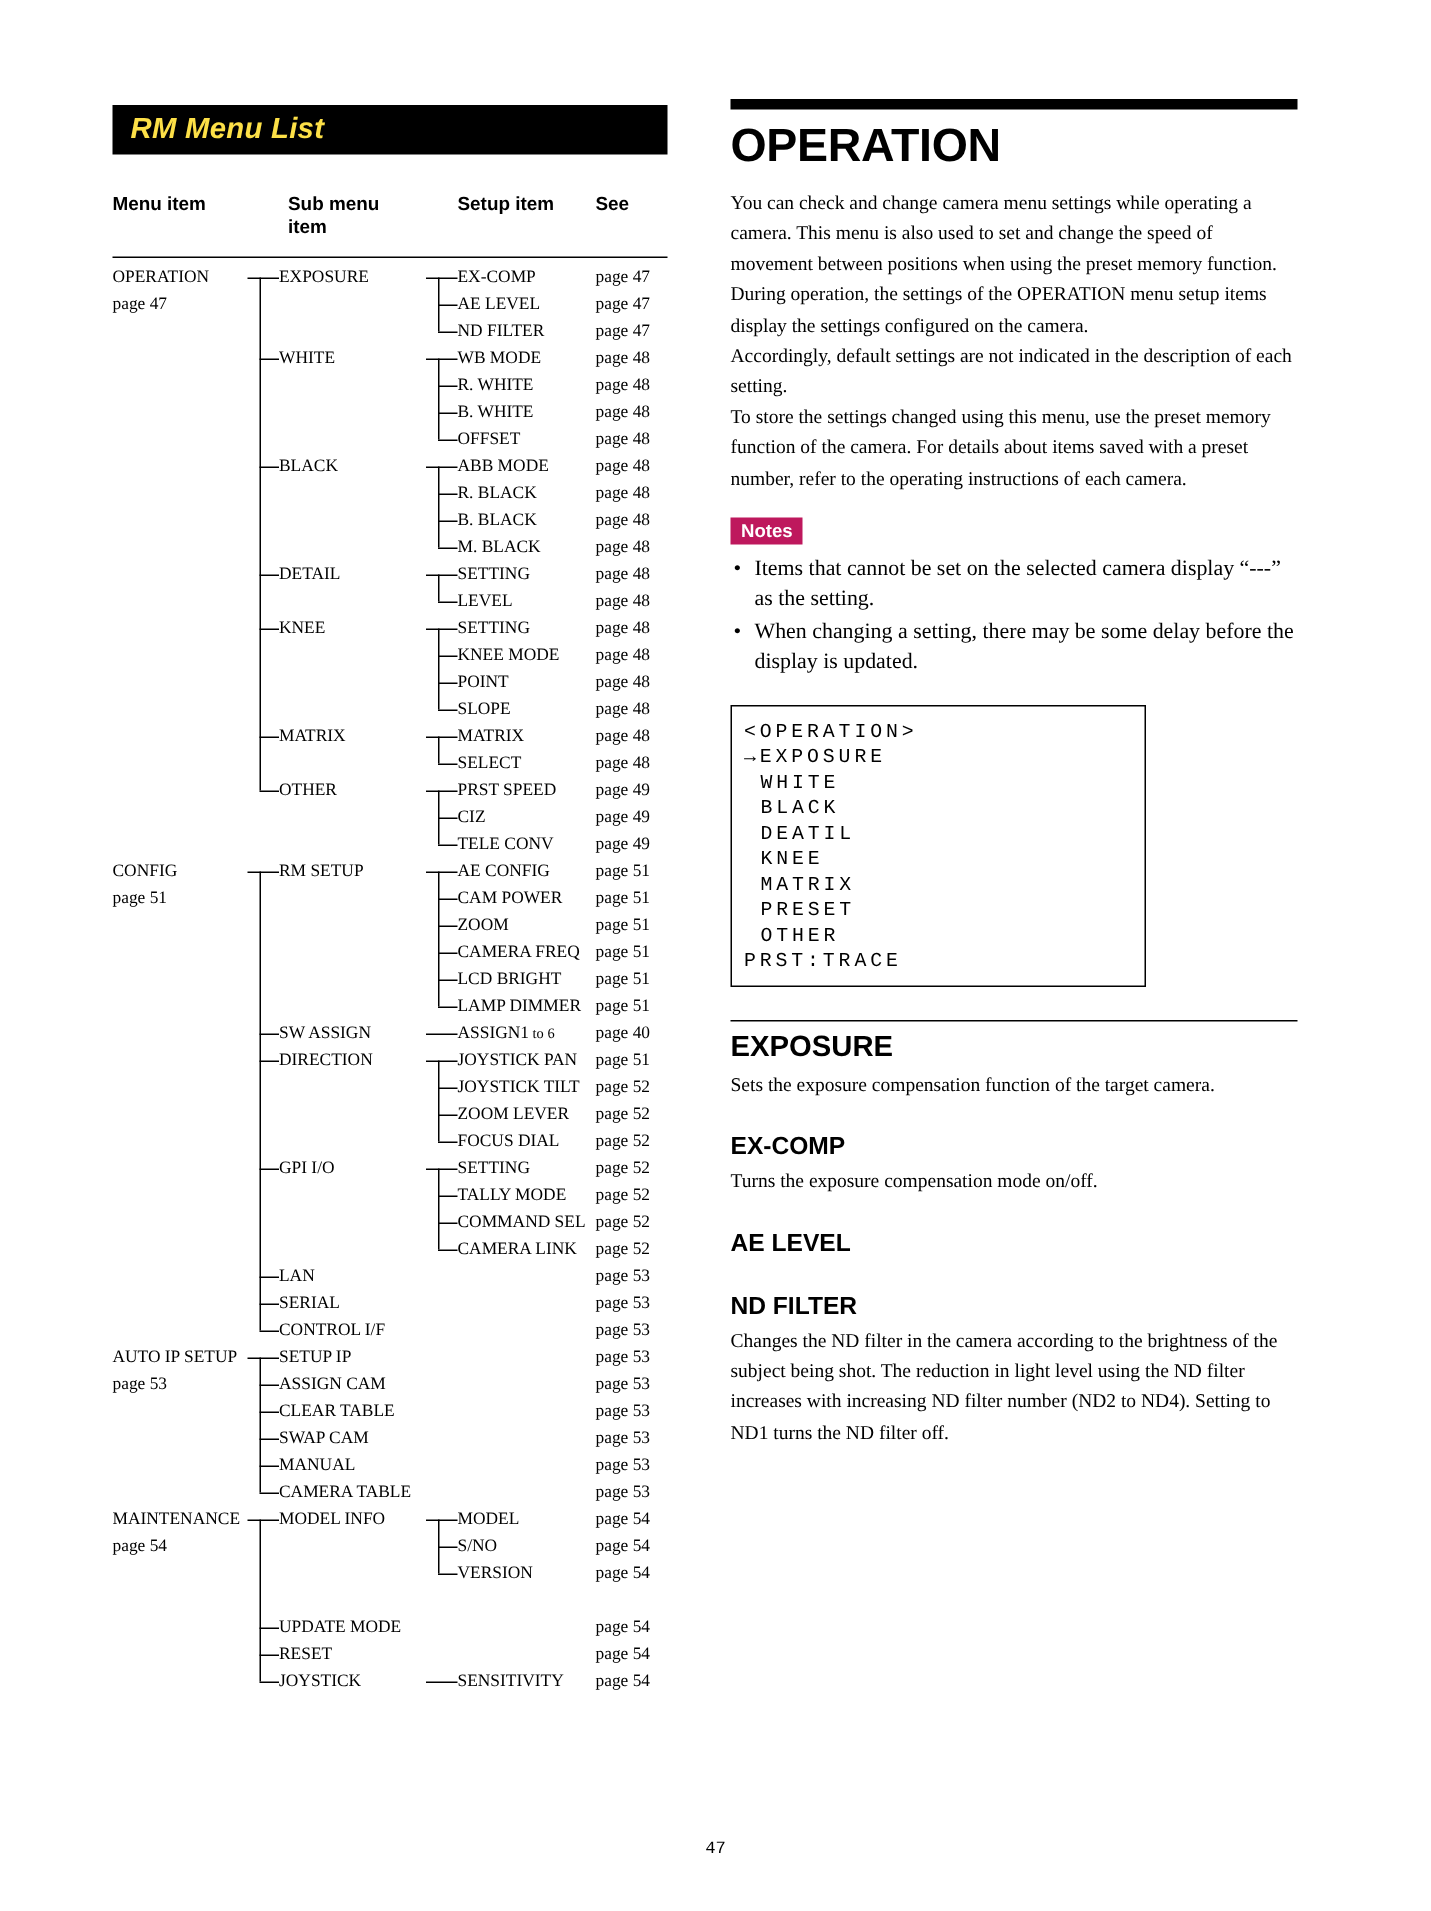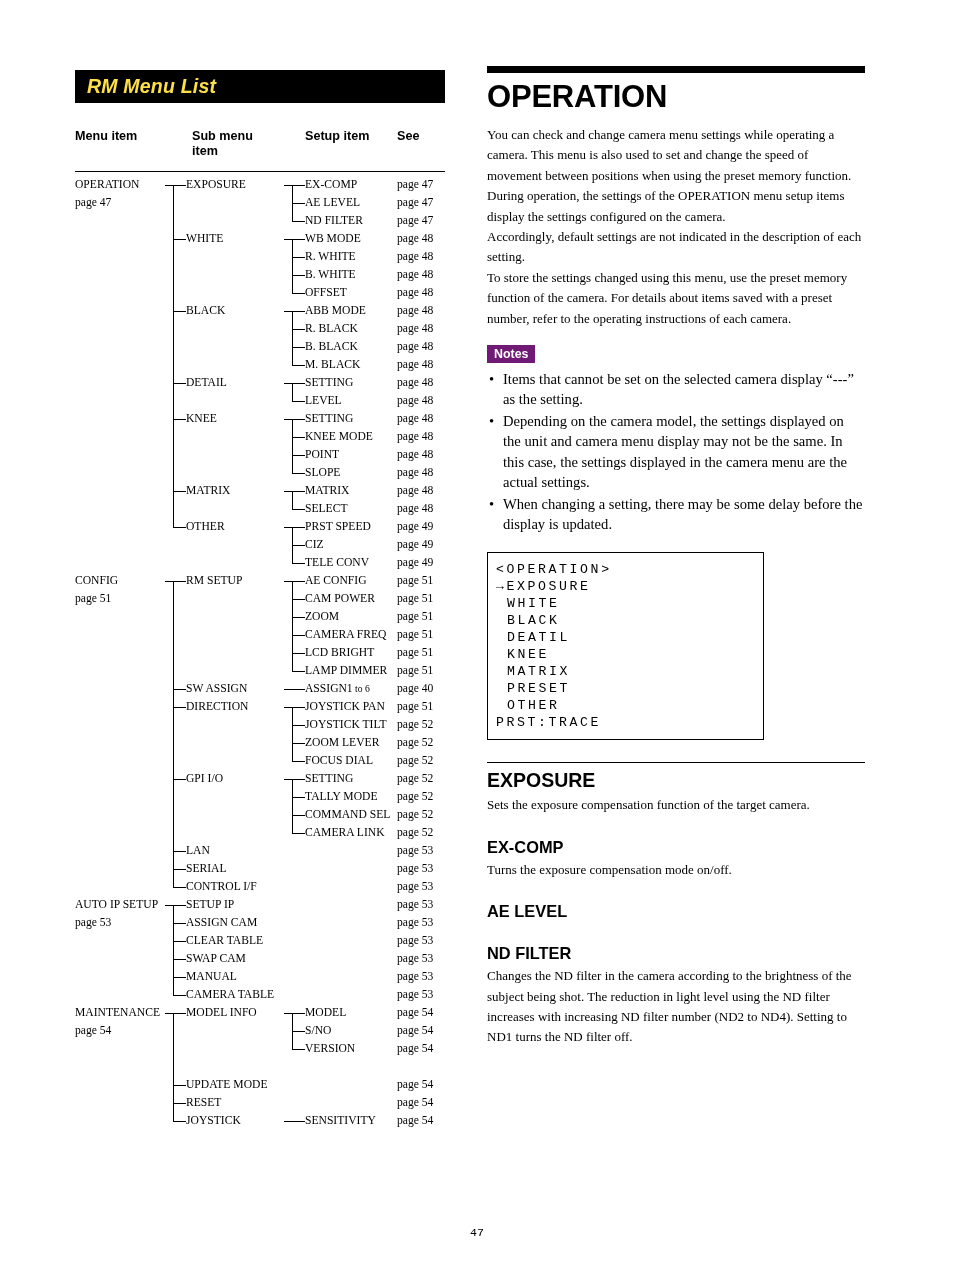--- a/index.html
+++ b/index.html
@@ -120,21 +120,21 @@
   }
   .body-p {
     font-size: 13px;
     line-height: 20.4px;
     margin: 0;
   }
   #intro { margin-top: 8px; }
 
   #notes-label {
     display: inline-block;
-    background: #701a75;
+    background: #be185d;
     color: #fff;
     font-family: "Liberation Sans", sans-serif;
     font-weight: bold;
     font-size: 12.4px;
     line-height: 18px;
     padding: 0 7px;
     margin-top: 16px;
   }
   #notes-list {
     margin: 6px 0 0 0;
@@ -616,21 +616,20 @@
   <div id="intro">
       <p class="body-p">You can check and change camera menu settings while operating a camera. This menu is also used to set and change the speed of movement between positions when using the preset memory function.</p>
       <p class="body-p">During operation, the settings of the OPERATION menu setup items display the settings configured on the camera.</p>
       <p class="body-p">Accordingly, default settings are not indicated in the description of each setting.</p>
       <p class="body-p">To store the settings changed using this menu, use the preset memory function of the camera. For details about items saved with a preset number, refer to the operating instructions of each camera.</p>
     </div>
 
   <div id="notes-label">Notes</div>
   <ul id="notes-list">
       <li>Items that cannot be set on the selected camera display “---” as the setting.</li>
-      <li>Depending on the camera model, the settings displayed on the unit and camera menu display may not be the same. In this case, the settings displayed in the camera menu are the actual settings.</li>
       <li>When changing a setting, there may be some delay before the display is updated.</li>
     </ul>
 
   <div id="lcd">
     <div class="lcd-line">&lt;OPERATION&gt;</div>
     <div class="lcd-line">→EXPOSURE</div>
     <div id="lcd-items">
         <div class="lcd-line indent">WHITE</div>
         <div class="lcd-line indent">BLACK</div>
         <div class="lcd-line indent">DEATIL</div>

